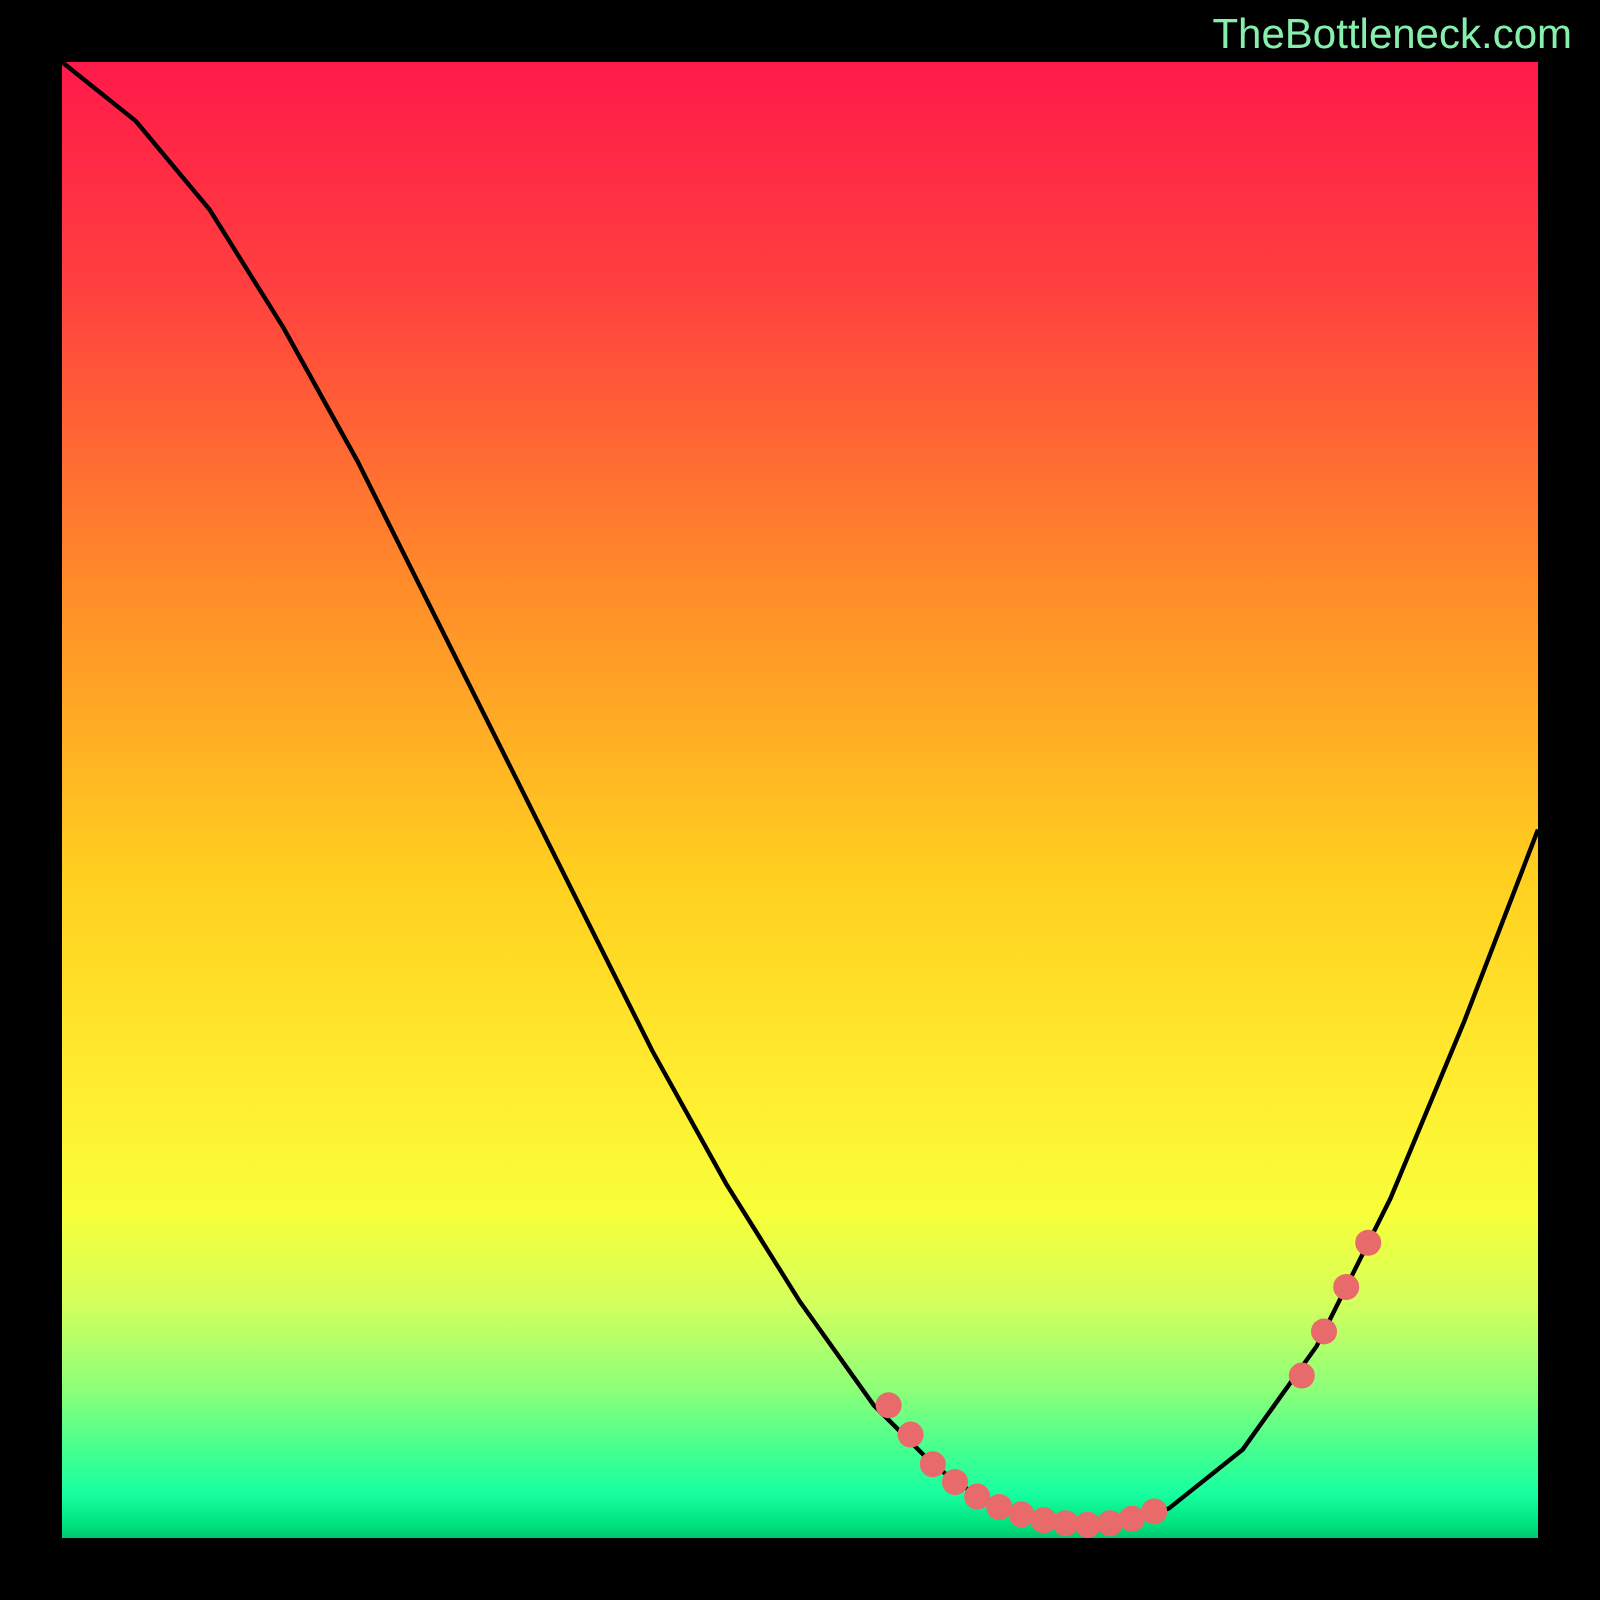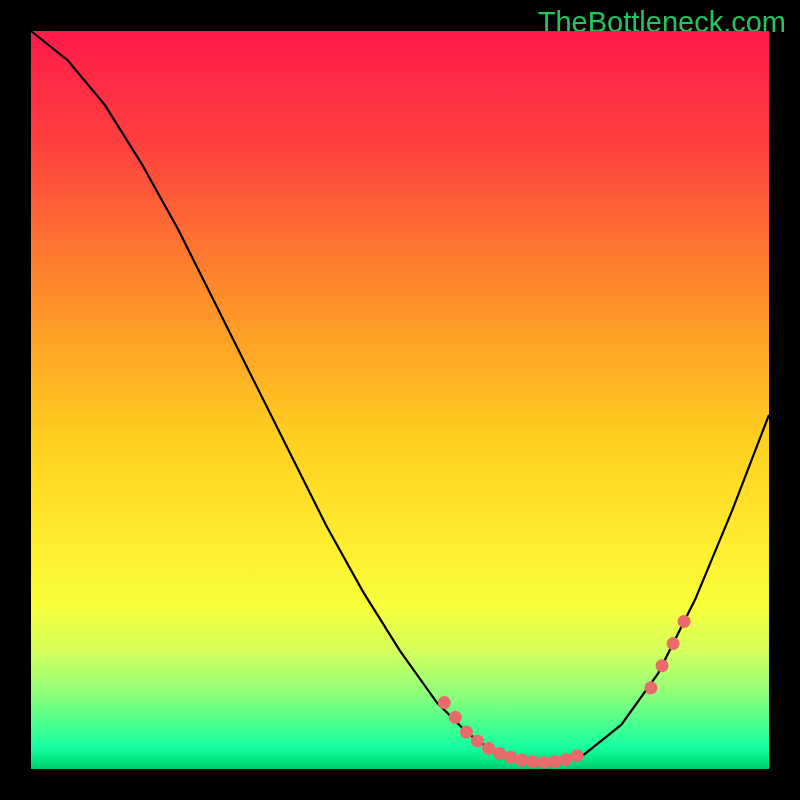--- a/index.html
+++ b/index.html
@@ -8,22 +8,22 @@
     background: #000;
     width: 800px;
     height: 800px;
     position: relative;
     font-family: Arial, sans-serif;
   }
   .watermark {
     position: absolute;
     top: 6px;
     right: 14px;
-    color: #22c55e;
-    font-size: 29px;
+    color: #86efac;
+    font-size: 21px;
   }
   .plot {
     position: absolute;
     left: 31px;
     top: 31px;
     width: 738px;
     height: 738px;
     background: linear-gradient(to bottom,
       #ff1a4a 0%,
       #ff3f3f 15%,

